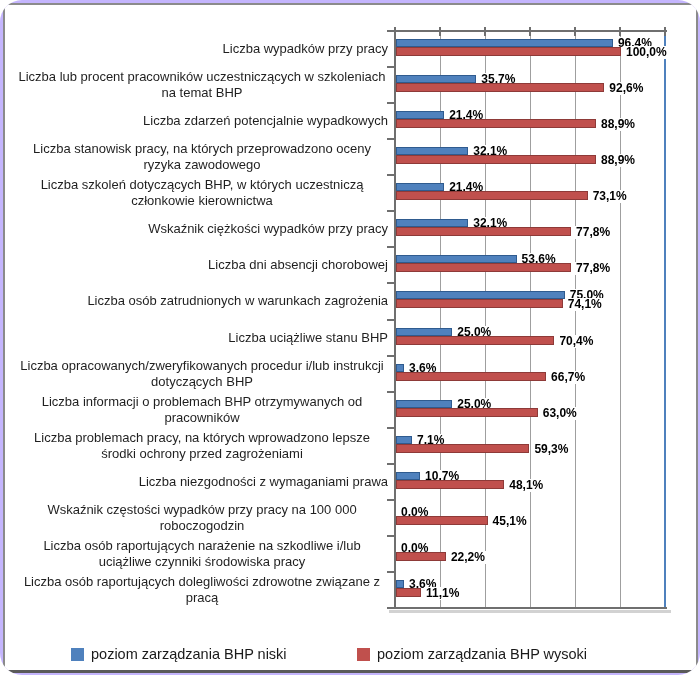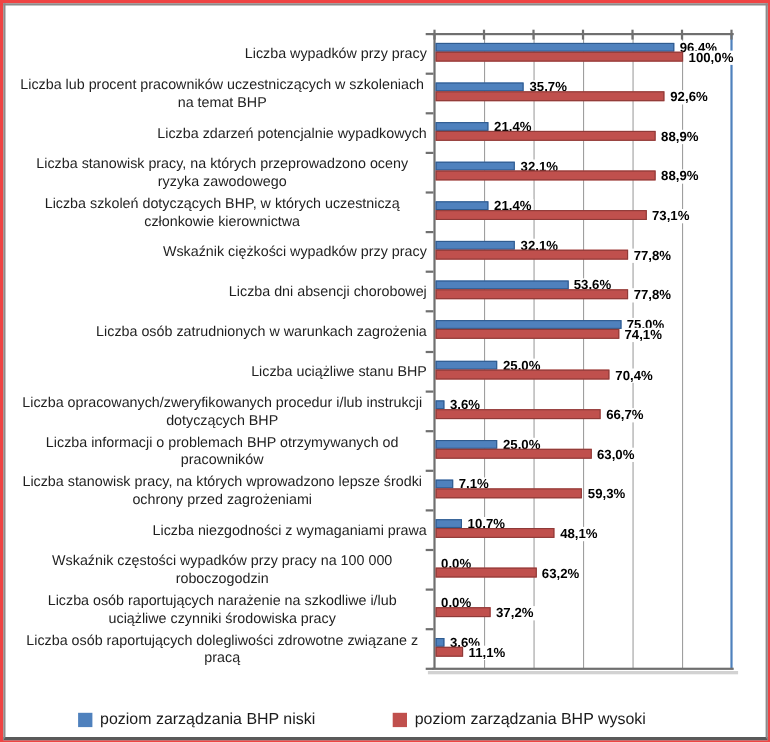--- a/index.html
+++ b/index.html
@@ -1,16 +1,16 @@
 <!DOCTYPE html>
 <html><head>
 <meta charset="utf-8">
 <style>
   html,body{margin:0;padding:0;background:#fff;font-family:"Liberation Sans",sans-serif;}
-  #canvas{position:relative;width:700px;height:675px;background:#ef4444;overflow:hidden;}
+  #canvas{position:relative;width:700px;height:675px;background:#c4b5fd;overflow:hidden;border-radius:22px;}
   #frame{position:absolute;left:3px;top:3px;width:691px;height:665px;
          border:2px solid #8b8b8b;border-bottom:3px solid #5a5a5a;background:#fff;}
   #chart{position:absolute;left:0;top:0;width:700px;height:675px;}
   .gridline{position:absolute;width:1px;background:#9f9f9f;}
   .axis-line-v{position:absolute;width:2px;background:#6f6f6f;}
   .axis-line-h{position:absolute;height:2px;background:#6f6f6f;}
   .plot-right-border{position:absolute;width:2px;background:#4F81BD;}
   .tick-top{position:absolute;width:2px;height:9px;background:#6f6f6f;}
   .tick-left{position:absolute;height:2px;width:7px;background:#6f6f6f;}
   .axis-shadow{position:absolute;height:3px;background:#d2d2d2;}
@@ -131,48 +131,48 @@
         <div class="tick-left" style="left: 387px; top: 390.625px;"></div>
         <div class="cat-label-row" style="left: 11px; top: 391.625px; width: 377px; height: 36.0625px;">
           <div class="cat-label">Liczba informacji o problemach BHP otrzymywanych od pracowników</div>
         </div>
         <div class="bar" style="left: 396px; top: 399.625px; width: 56.25px; height: 8px; background: rgb(79, 129, 189); border: 1px solid rgb(47, 91, 143);"></div>
         <div class="data-label" style="left: 455.25px; top: 397.625px;">25,0%</div>
         <div class="bar" style="left: 396px; top: 407.625px; width: 141.75px; height: 9px; background: rgb(192, 80, 77); border: 1px solid rgb(142, 58, 56);"></div>
         <div class="data-label" style="left: 540.75px; top: 406.625px;">63,0%</div>
         <div class="tick-left" style="left: 387px; top: 426.688px;"></div>
         <div class="cat-label-row" style="left: 11px; top: 427.688px; width: 377px; height: 36.0625px;">
-          <div class="cat-label">Liczba stanowisk pracy, na których wprowadzono lepsze środki ochrony przed zagrożeniami</div>
+          <div class="cat-label">Liczba problemach pracy, na których wprowadzono lepsze środki ochrony przed zagrożeniami</div>
         </div>
         <div class="bar" style="left: 396px; top: 435.688px; width: 15.975px; height: 8px; background: rgb(79, 129, 189); border: 1px solid rgb(47, 91, 143);"></div>
         <div class="data-label" style="left: 414.975px; top: 433.688px;">7,1%</div>
         <div class="bar" style="left: 396px; top: 443.688px; width: 133.425px; height: 9px; background: rgb(192, 80, 77); border: 1px solid rgb(142, 58, 56);"></div>
         <div class="data-label" style="left: 532.425px; top: 442.688px;">59,3%</div>
         <div class="tick-left" style="left: 387px; top: 462.75px;"></div>
         <div class="cat-label-row" style="left: 11px; top: 463.75px; width: 377px; height: 36.0625px;">
           <div class="cat-label">Liczba niezgodności z wymaganiami prawa</div>
         </div>
         <div class="bar" style="left: 396px; top: 471.75px; width: 24.075px; height: 8px; background: rgb(79, 129, 189); border: 1px solid rgb(47, 91, 143);"></div>
         <div class="data-label" style="left: 423.075px; top: 469.75px; text-align: center;">10,7%</div>
         <div class="bar" style="left: 396px; top: 479.75px; width: 108.225px; height: 9px; background: rgb(192, 80, 77); border: 1px solid rgb(142, 58, 56);"></div>
         <div class="data-label" style="left: 507.225px; top: 478.75px;">48,1%</div>
         <div class="tick-left" style="left: 387px; top: 498.812px;"></div>
         <div class="cat-label-row" style="left: 11px; top: 499.812px; width: 377px; height: 36.0625px;">
           <div class="cat-label">Wskaźnik częstości wypadków przy pracy na 100 000 roboczogodzin</div>
         </div>
         <div class="data-label" style="left: 399px; top: 505.812px;">0,0%</div>
         <div class="bar" style="left: 396px; top: 515.812px; width: 91.575px; height: 9px; background: rgb(192, 80, 77); border: 1px solid rgb(142, 58, 56);"></div>
-        <div class="data-label" style="left: 490.575px; top: 514.812px;">63,2%</div>
+        <div class="data-label" style="left: 490.575px; top: 514.812px;">45,1%</div>
         <div class="tick-left" style="left: 387px; top: 534.875px;"></div>
         <div class="cat-label-row" style="left: 11px; top: 535.875px; width: 377px; height: 36.0625px;">
           <div class="cat-label">Liczba osób raportujących narażenie na szkodliwe i/lub uciążliwe czynniki środowiska pracy</div>
         </div>
         <div class="data-label" style="left: 399px; top: 541.875px;">0,0%</div>
         <div class="bar" style="left: 396px; top: 551.875px; width: 49.95px; height: 9px; background: rgb(192, 80, 77); border: 1px solid rgb(142, 58, 56);"></div>
-        <div class="data-label" style="left: 448.95px; top: 550.875px;">37,2%</div>
+        <div class="data-label" style="left: 448.95px; top: 550.875px;">22,2%</div>
         <div class="tick-left" style="left: 387px; top: 570.938px;"></div>
         <div class="cat-label-row" style="left: 11px; top: 571.938px; width: 377px; height: 36.0625px;">
           <div class="cat-label">Liczba osób raportujących dolegliwości zdrowotne związane z pracą</div>
         </div>
         <div class="bar" style="left: 396px; top: 579.938px; width: 8.1px; height: 8px; background: rgb(79, 129, 189); border: 1px solid rgb(47, 91, 143);"></div>
         <div class="data-label" style="left: 407.1px; top: 577.938px;">3,6%</div>
         <div class="bar" style="left: 396px; top: 587.938px; width: 24.975px; height: 9px; background: rgb(192, 80, 77); border: 1px solid rgb(142, 58, 56);"></div>
         <div class="data-label" style="left: 423.975px; top: 586.938px;">11,1%</div>
         <div class="tick-left" style="left: 387px; top: 607px;"></div>
       </div>

